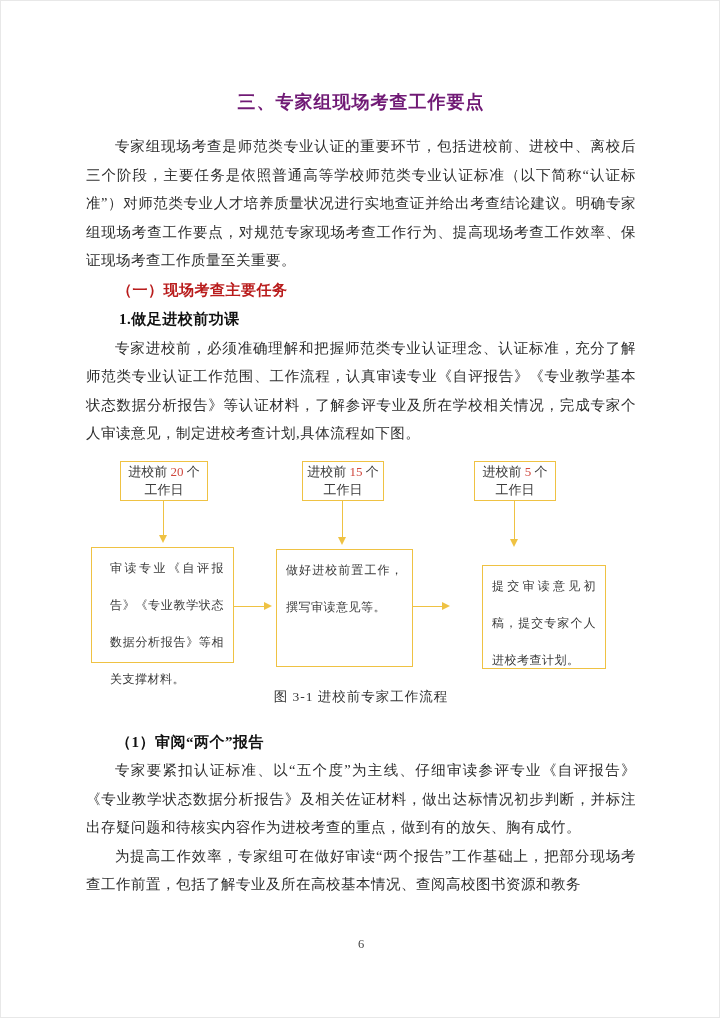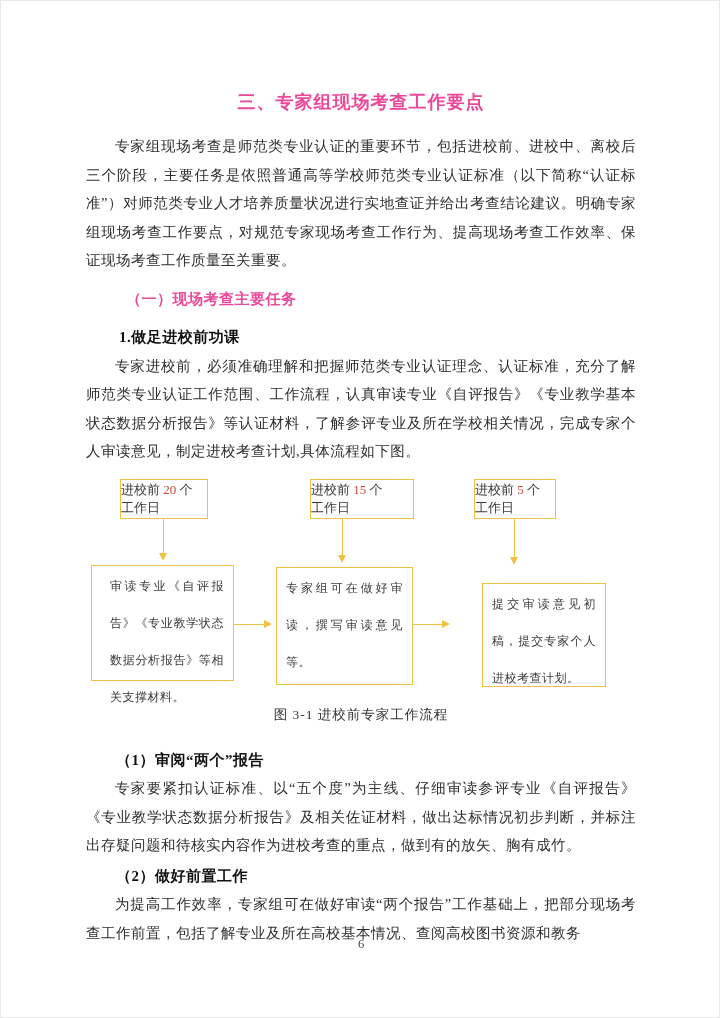--- a/index.html
+++ b/index.html
@@ -11,48 +11,48 @@
     box-sizing:border-box;
     border:1px solid #e8e8e8;
   }
   .page{
     box-sizing:border-box;
     width:720px;height:1017px;
     padding:88px 85px 0 85px;
     position:relative;
   }
   .title{
-    font-size:18px;font-weight:bold;color:#ec4899;
+    font-size:18px;font-weight:bold;color:#701a75;
     text-align:center;margin:0 0 17px 0;line-height:26px;
     letter-spacing:1px;
   }
   p.body{
     margin:0;font-size:14.5px;line-height:28.5px;
     text-align:justify;text-indent:2em;
     letter-spacing:0.5px;
   }
   .sec-heading{
-    font-size:15px;font-weight:bold;color:#ec4899;
-    margin:10px;line-height:28.5px;text-indent:2em;letter-spacing:0.5px;
+    font-size:15px;font-weight:bold;color:#b91c1c;
+    margin:1px;line-height:28.5px;text-indent:2em;letter-spacing:0.5px;
   }
   .sub-heading{
     font-size:15px;font-weight:bold;color:#111;
     margin:0;line-height:28.5px;text-indent:2.2em;letter-spacing:0.5px;
   }
   
   :root{ --gold:#EFC243; --red:#D0483E; }
   .flow{
     position:relative;height:232px;margin-top:6px;
   }
   .tbox{
     position:absolute;top:7px;height:40px;
     border:1.5px solid var(--gold);
     box-sizing:border-box;background:#fff;
     display:flex;flex-direction:column;justify-content:center;
-    text-align:left;font-size:13px;line-height:18px;color:#3a3a3a;
+    text-align:center;font-size:13px;line-height:18px;color:#3a3a3a;
   }
   .tbox .num{color:var(--red);}
   .bbox{
     position:absolute;
     border:1.5px solid var(--gold);
     box-sizing:border-box;background:#fff;
     font-size:12px;line-height:37px;color:#3a3a3a;
     padding:2px 9px 0 9px;text-align:justify;
     letter-spacing:0.5px;
   }
@@ -94,47 +94,46 @@
   <h3 class="sub-heading">1.做足进校前功课</h3>
 
   <p class="body">专家进校前，必须准确理解和把握师范类专业认证理念、认证标准，充分了解师范类专业认证工作范围、工作流程，认真审读专业《自评报告》《专业教学基本状态数据分析报告》等认证材料，了解参评专业及所在学校相关情况，完成专家个人审读意见，制定进校考查计划,具体流程如下图。</p>
 
   <div class="flow">
 
     <div class="tbox" style="left:34px;width:88px;">
       <div><span>进校前 </span><span class="num">20</span><span> 个</span></div>
       <div>工作日</div>
     </div>
-    <div class="tbox" style="left:224px;width:104px;">
+    <div class="tbox" style="left:216px;width:82px;">
       <div><span>进校前 </span><span class="num">15</span><span> 个</span></div>
       <div>工作日</div>
     </div>
     <div class="tbox" style="left:388px;width:82px;">
       <div><span>进校前 </span><span class="num">5</span><span> 个</span></div>
       <div>工作日</div>
     </div>
 
     <div class="arrow-v" style="left:77px;top:47px;height:38px;"></div>
     <div class="arrow-v" style="left:256px;top:47px;height:40px;"></div>
     <div class="arrow-v" style="left:428px;top:47px;height:42px;"></div>
 
     <div class="bbox" style="left:5px;top:93px;width:143px;height:116px;padding-left:18px;">审读专业《自评报告》《专业教学状态数据分析报告》等相关支撑材料。</div>
-    <div class="bbox" style="left:190px;top:95px;width:137px;height:118px;">专家组可在做好审读，撰写审读意见等。</div>
+    <div class="bbox" style="left:190px;top:95px;width:137px;height:118px;">做好进校前置工作，撰写审读意见等。</div>
     <div class="bbox" style="left:368px;top:111px;width:124px;height:104px;margin-left:28px;">提交审读意见初稿，提交专家个人进校考查计划。</div>
 
     <div class="arrow-h" style="left:148px;top:152px;width:34px;"></div>
     <div class="arrow-h" style="left:327px;top:152px;width:33px;"></div>
 
   </div>
 
   <div class="caption">图 3-1 进校前专家工作流程</div>
 
   <h3 class="item-heading first">（1）审阅“两个”报告</h3>
 
   <p class="body">专家要紧扣认证标准、以“五个度”为主线、仔细审读参评专业《自评报告》《专业教学状态数据分析报告》及相关佐证材料，做出达标情况初步判断，并标注出存疑问题和待核实内容作为进校考查的重点，做到有的放矢、胸有成竹。</p>
 
-  <h3 class="item-heading" style="margin-top:2px;">（2）做好前置工作</h3>
 
   <p class="body">为提高工作效率，专家组可在做好审读“两个报告”工作基础上，把部分现场考查工作前置，包括了解专业及所在高校基本情况、查阅高校图书资源和教务</p>
 
   <div class="pageno">6</div>
 
 </div>
 
 </body></html>

